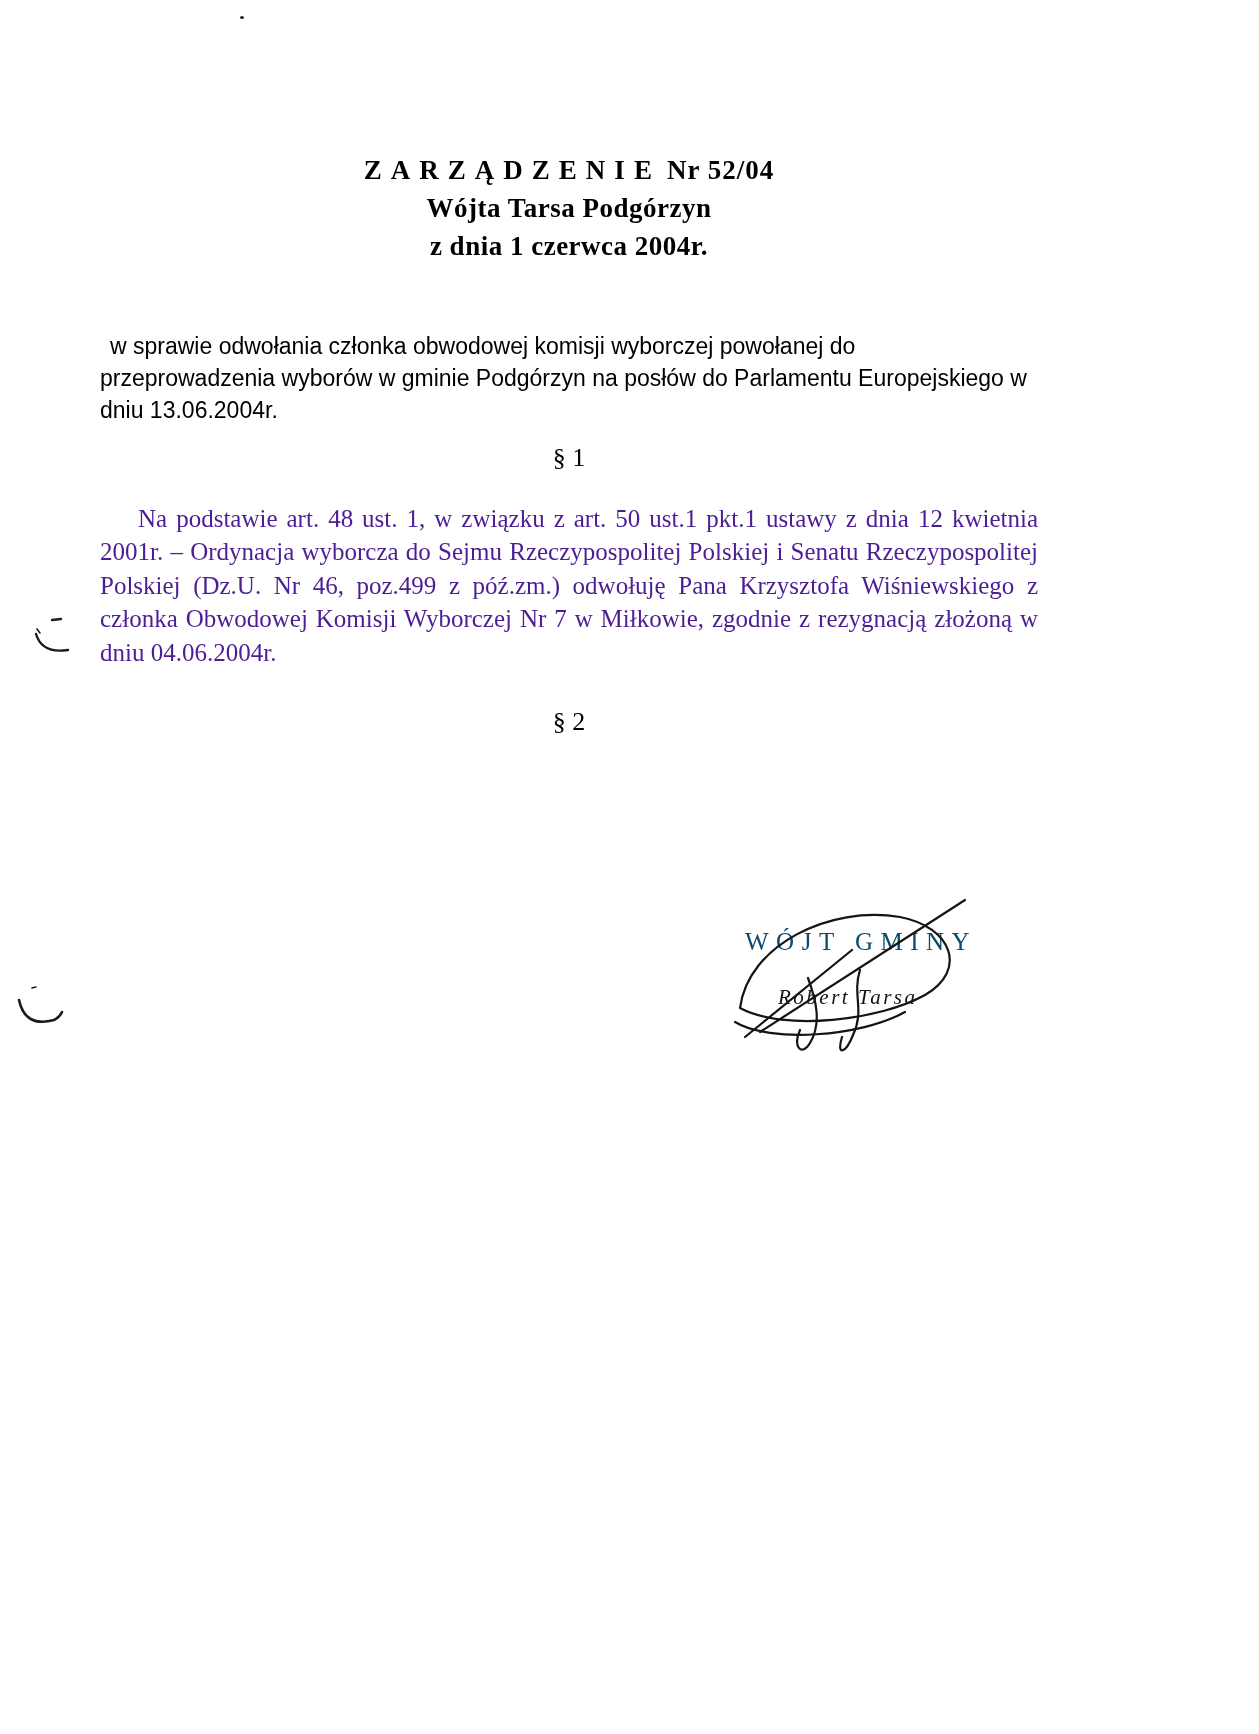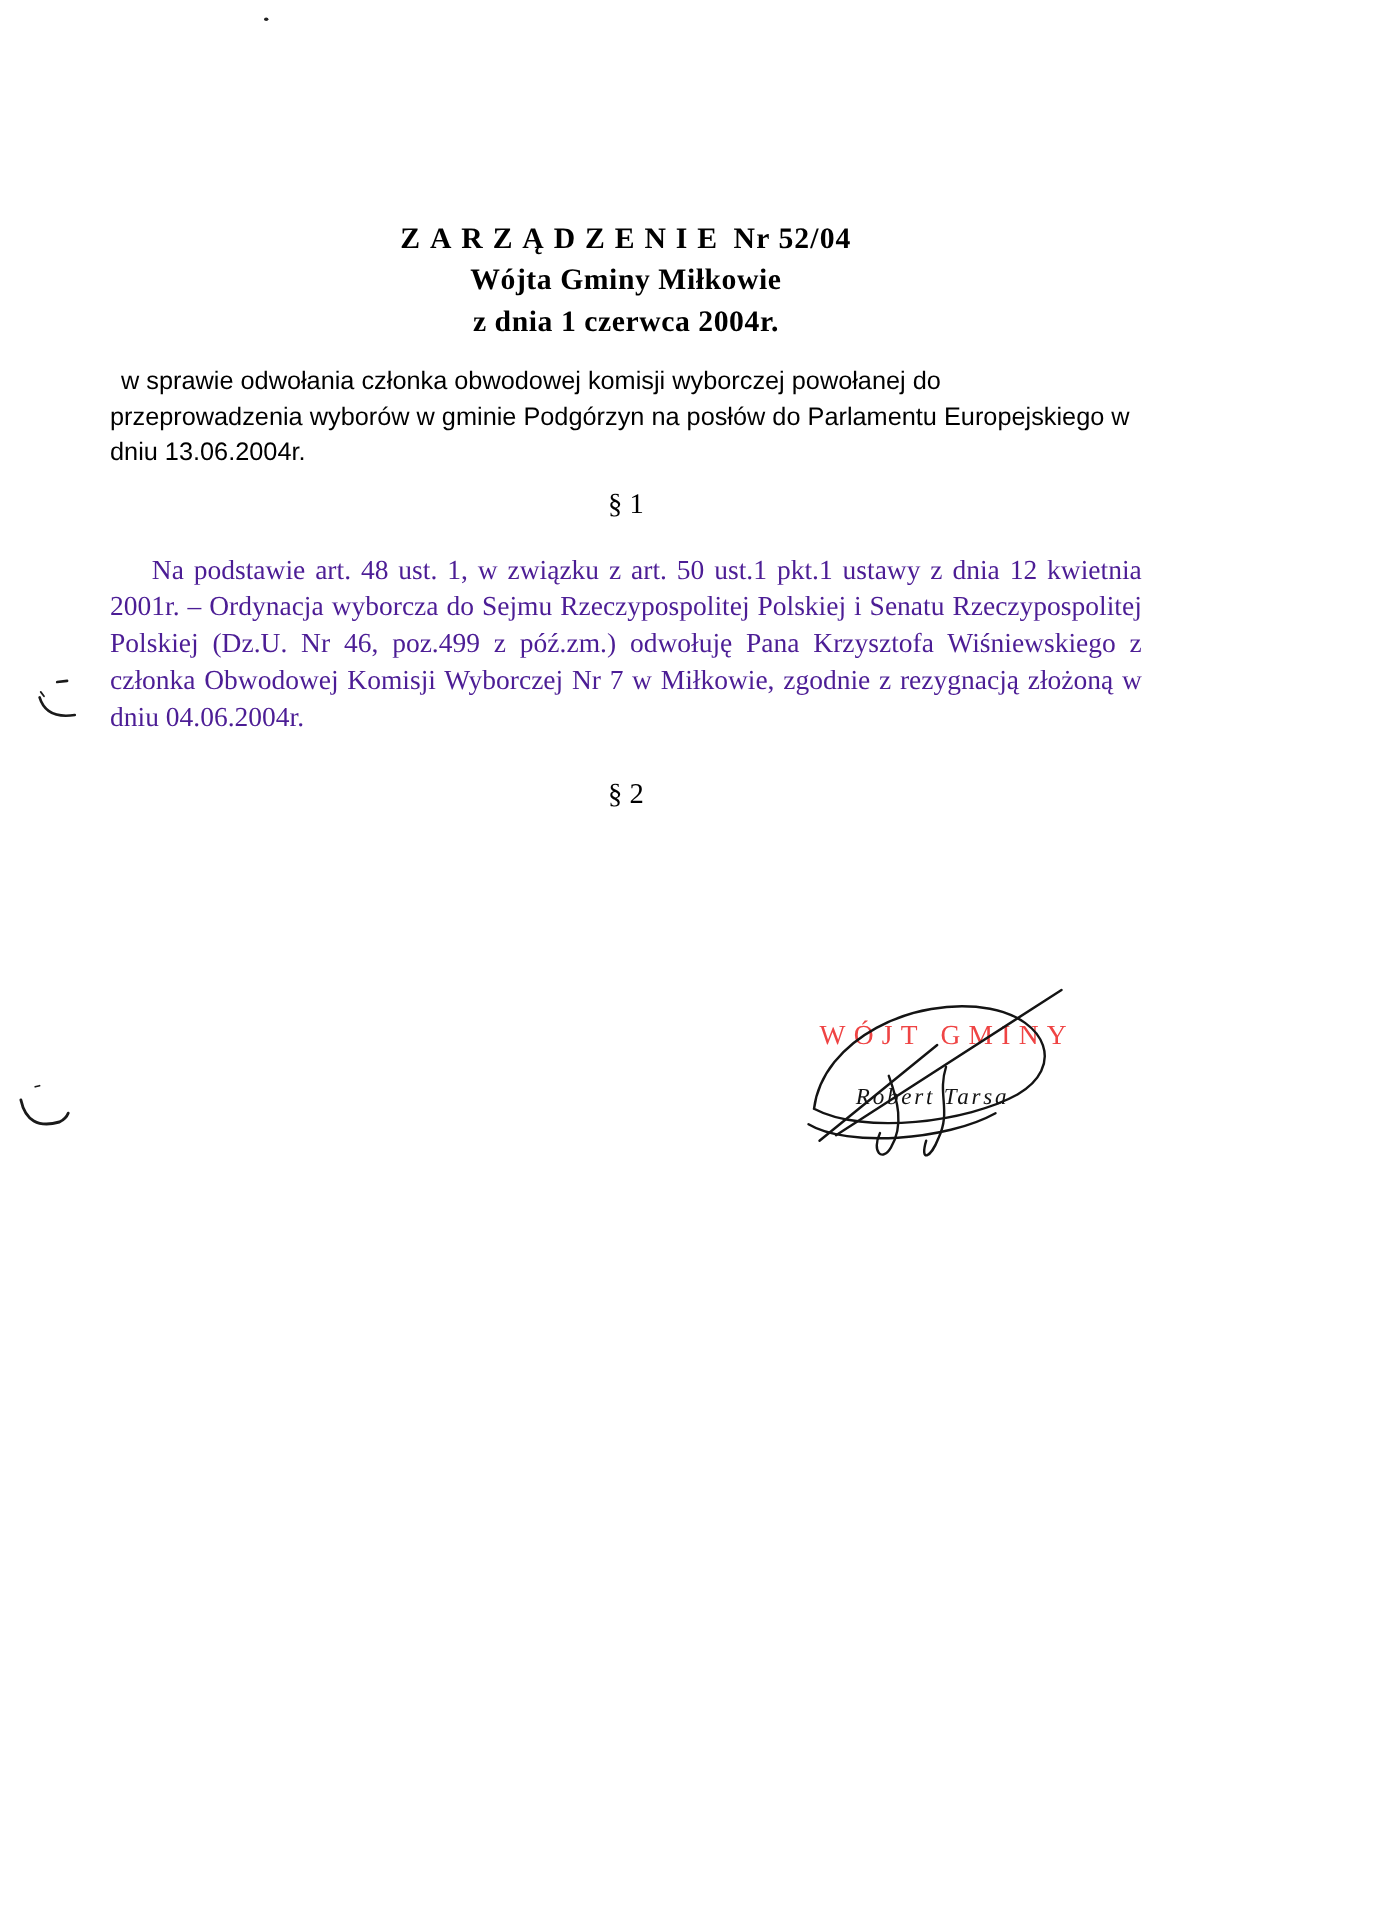--- a/index.html
+++ b/index.html
@@ -25,21 +25,20 @@
 
   .title-block {
     position: absolute;
     left: 100px; top: 151px;
     width: 938px;
     text-align: center;
     font-weight: bold;
     font-size: 27px;
     line-height: 38px;
     letter-spacing: 0.5px;
-    margin-top: 46px;
   }
   .title-spaced { letter-spacing: 9px; }
   .title-number { letter-spacing: 1px; margin-left: 6px; }
 
   .subject {
     position: absolute;
     left: 100px; top: 330px;
     width: 932px;
     margin: 0;
     font-family: Liberation Sans, sans-serif;
@@ -81,21 +80,21 @@
     position: absolute;
     left: 690px; top: 885px;
     width: 330px; height: 210px;
   }
   .stamp-title {
     position: absolute;
     left: 55px; top: 43px;
     font-size: 25px;
     letter-spacing: 7.5px;
     white-space: nowrap;
-    color: #ef4444;
+    color: #0c4a6e;
   }
   .signer-name {
     position: absolute;
     left: 88px; top: 100px;
     font-style: italic;
     font-size: 21px;
     letter-spacing: 2.5px;
     white-space: nowrap;
     color: #141414;
   }
@@ -114,21 +113,21 @@
 <body>
 
 <div class="page">
 
   <div class="speck"></div>
 
   <header class="title-block">
     <div>
       <span class="title-spaced">ZARZĄDZENIE</span><span class="title-number">Nr 52/04</span>
     </div>
-    <div>Wójta Gminy Miłkowie</div>
+    <div>Wójta Tarsa Podgórzyn</div>
     <div>z dnia 1 czerwca 2004r.</div>
   </header>
 
   <p class="subject">w sprawie odwołania członka obwodowej komisji wyborczej powołanej do przeprowadzenia wyborów w gminie Podgórzyn na posłów do Parlamentu Europejskiego w dniu 13.06.2004r.</p>
 
   <div class="section-heading heading-1">§ 1</div>
   <p class="body-par body-1">Na podstawie art. 48 ust. 1, w związku z art. 50 ust.1 pkt.1 ustawy z dnia 12 kwietnia 2001r. – Ordynacja wyborcza do Sejmu Rzeczypospolitej Polskiej i Senatu Rzeczypospolitej Polskiej (Dz.U. Nr 46, poz.499 z póź.zm.) odwołuję Pana Krzysztofa Wiśniewskiego z członka Obwodowej Komisji Wyborczej Nr 7 w Miłkowie, zgodnie z rezygnacją złożoną w dniu 04.06.2004r.</p>
 
   <div class="section-heading heading-2">§ 2</div>
 

